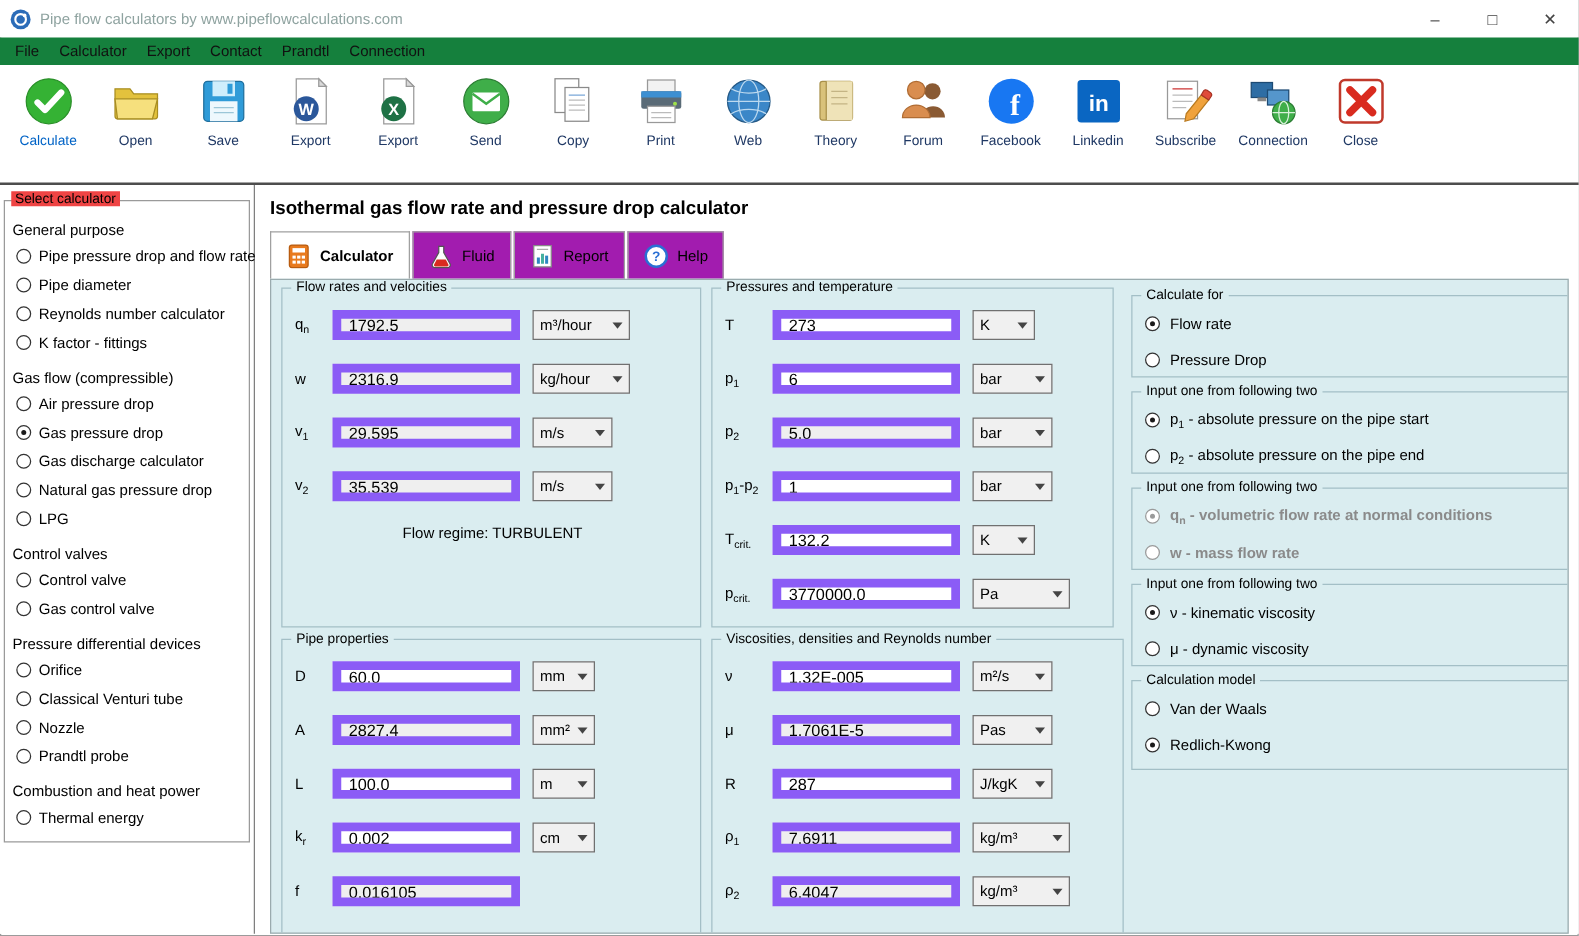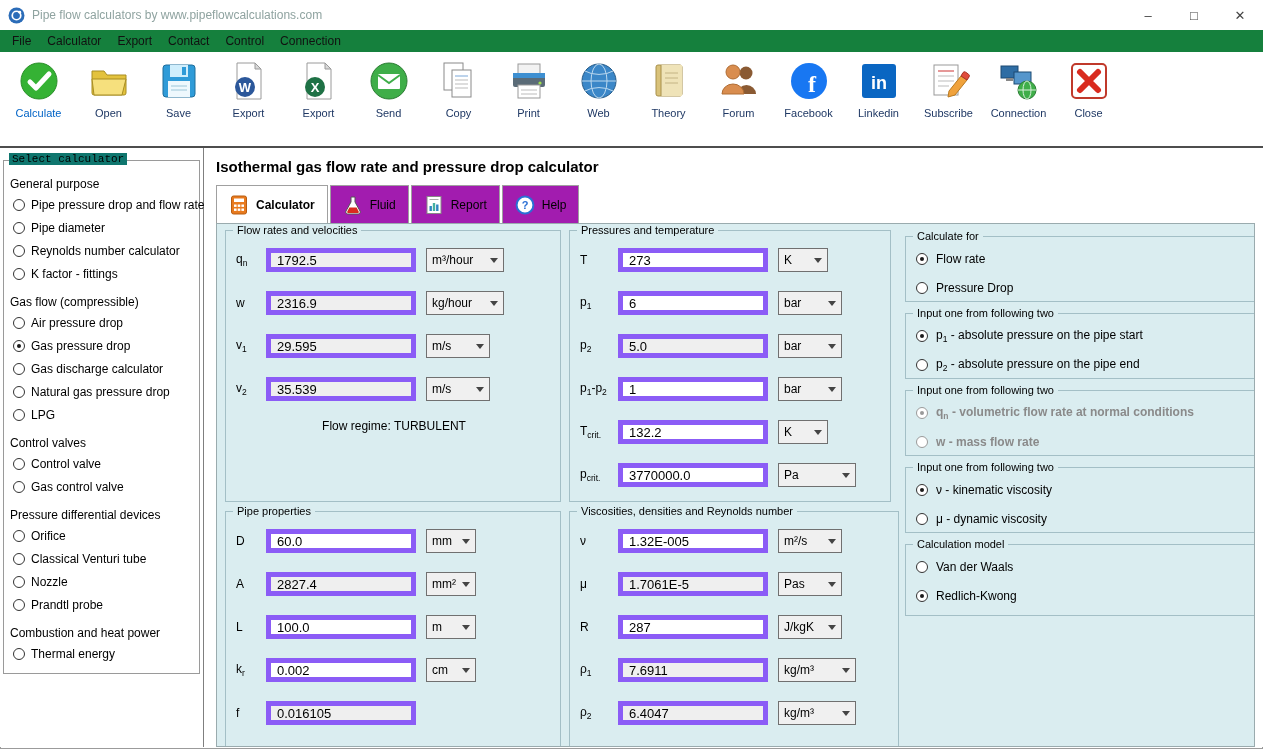--- a/index.html
+++ b/index.html
@@ -25,21 +25,21 @@
   .tb-btn { width:57px; display:flex; flex-direction:column; align-items:center; }
   .tb-icon { width:46px; height:46px; display:flex; align-items:center; justify-content:center; }
   .tb-icon svg { width:44px; height:44px; }
   .tb-label { margin-top:3px; font-size:11px; color:#1f3864; white-space:nowrap; }
   .tb-label.blue { color:#0063c6; }
 
   
   .content { display:flex; height:599px; background:#fff; }
   .sidebar { width:203px; padding:10px 3px 0 3px; background:#fff; }
   .sb-box { position:relative; border:1px solid #9a9a9a; margin-top:2px; padding:14px 5px 8px 6px; }
-  .sb-legend { position:absolute; top:-8px; left:5px; background:#0f766e; padding:0 3px; font-size:11px;font-family:Liberation Mono, monospace; }
+  .sb-legend { position:absolute; top:-8px; left:5px; background:#ef4444; padding:0 3px; font-size:11px; }
   .sb-heading { margin:10px 0 2px 0; font-size:12px; }
   .sb-heading.first { margin-top:2px; }
   .sb-item { height:23px; display:flex; align-items:center; gap:6px; padding-left:3px; }
   .sb-item-label { font-size:12px; white-space:nowrap; }
 
   .radio { width:12px; height:12px; border-radius:50%; border:1px solid #333; background:#fff;
            position:relative; flex:none; }
   .radio.sel::after { content:""; position:absolute; left:3px; top:3px; right:3px; bottom:3px;
                       border-radius:50%; background:#1a1a1a; }
   .radio.dis { border-color:#9a9a9a; }
@@ -61,21 +61,21 @@
   .tab-panel { position:relative; flex:1; background:#daedf0; border:1px solid #9aabae; overflow:hidden; }
 
   .group { position:absolute; border:1px solid #a3bfc6; padding:16px 8px 8px 10px; }
   .legend { position:absolute; top:-7px; left:7px; background:#daedf0; padding:0 4px; font-size:11px;
             white-space:nowrap; font-weight:normal; }
 
   .frow { display:flex; align-items:center; height:26px; margin-bottom:17px; }
   .flabel { width:30px; font-size:12px; flex:none; }
   .flabel.wide { width:38px; }
   sub { font-size:8.5px; }
-  .tinput { height:24px; width:150px; border:5px solid #8b5cf6; background:#fff; padding:2px 6px;
+  .tinput { height:24px; width:150px; border:7px solid #8b5cf6; background:#fff; padding:2px 6px;
             font-family:"Liberation Sans",sans-serif; font-size:13px; }
   .tinput.ro { background:#efefef; }
   .combo { height:24px; margin-left:10px; background:#f0f0f0; border:1px solid #707070;
            display:flex; align-items:center; justify-content:space-between; padding:0 5px; }
   .combo.w-sm { width:50px; } .combo.w-md { width:64px; } .combo.w-lg { width:78px; }
   .combo-text { font-size:12px; }
   .combo-arrow { width:0; height:0; border-left:4px solid transparent; border-right:4px solid transparent;
                  border-top:5px solid #444; margin-left:4px; flex:none; }
   .regime-note { text-align:center; margin-top:6px; font-size:12px; }
 
@@ -101,21 +101,21 @@
     <span class="win-btn">□</span>
     <span class="win-btn">✕</span>
   </div>
 </div>
 
 <div class="menubar">
   <span class="menu-item">File</span>
   <span class="menu-item">Calculator</span>
   <span class="menu-item">Export</span>
   <span class="menu-item">Contact</span>
-  <span class="menu-item">Control</span>
+  <span class="menu-item">Prandtl</span>
   <span class="menu-item">Connection</span>
 </div>
 
 <div class="toolbar">
 
   <div class="tb-btn">
     <span class="tb-icon">
       <svg viewBox="0 0 44 44">
           <circle cx="22" cy="22" r="18" fill="#35b234" stroke="#2a8f29"></circle>
           <path d="M13 23 l6 6 l13 -14" stroke="#fff" stroke-width="5" fill="none" stroke-linecap="round" stroke-linejoin="round"></path>

